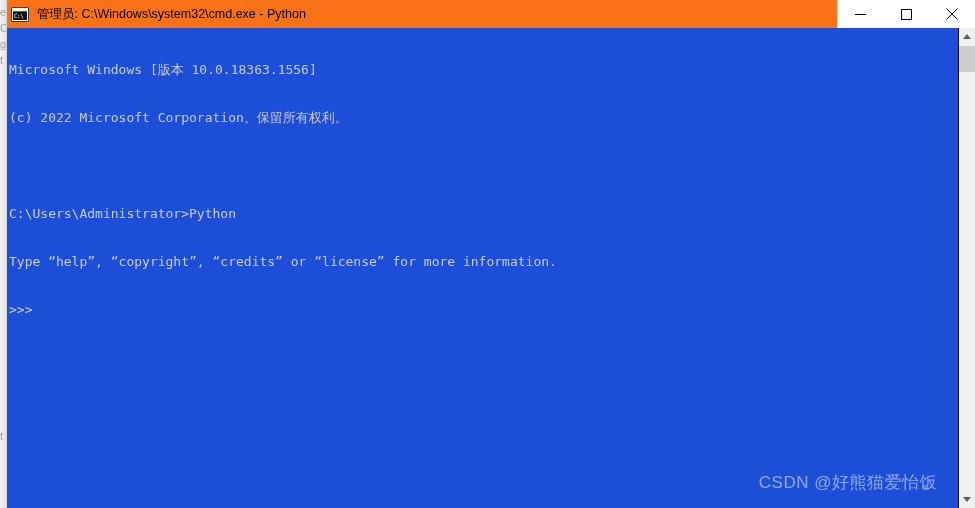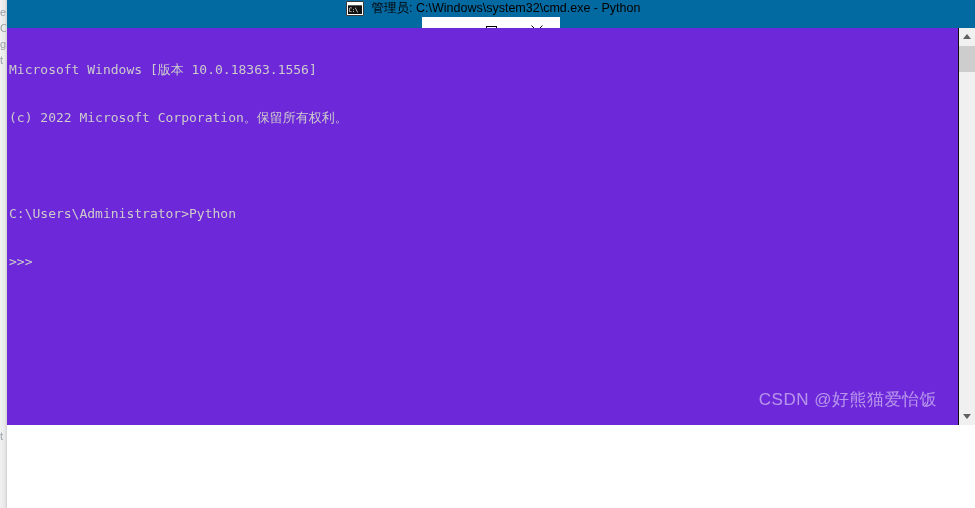--- a/index.html
+++ b/index.html
@@ -50,25 +50,23 @@
     width: 968px;
     height: 508px;
     background: #ffffff;
     box-shadow: 0 0 0 1px #d6d6d6;
   }
 
   
   #title-bar {
     position: relative;
     height: 28px;
-    background: #0369a1;
-    display: flex;
-    align-items: center;
+    background: #f97316;
+    display: flex;
     user-select: none;
-    flex-direction: column;
   }
   #title-left {
     display: flex;
     align-items: center;
     padding-left: 4px;
     flex: 1 1 auto;
     min-width: 0;
   }
   #cmd-icon {
     width: 18px;
@@ -126,22 +124,22 @@
     background: #ffffff;
     border: none;
     padding: 0;
     cursor: default;
   }
   .win-btn svg { display: block; }
 
   
   #console-body {
     position: relative;
-    height: 397px;
-    background: #6d28d9;
+    height: 480px;
+    background: #1d4ed8;
     overflow: hidden;
     display: flex;
     gap: 39px;
   }
   #console-text {
     flex: 1 1 auto;
     padding: 2px 0 0 2px;
     font-family: "DejaVu Sans Mono", monospace;
     font-size: 13px;
     line-height: 16px;
@@ -259,20 +257,21 @@
       </div>
     </div>
 
     <div id="console-body">
 
       <div id="console-text">
         <div class="console-line">Microsoft Windows [版本 10.0.18363.1556]</div>
         <div class="console-line">(c) 2022 Microsoft Corporation。保留所有权利。</div>
         <div class="console-line blank"></div>
         <div class="console-line">C:\Users\Administrator&gt;Python</div>
+        <div class="console-line">Type “help”, “copyright”, “credits” or “license” for more information.</div>
         <div class="console-line">&gt;&gt;&gt;</div>
       </div>
 
       <div id="console-scrollbar">
         <div id="sb-track"></div>
         <div class="sb-arrow up">
           <span class="tri"></span>
         </div>
         <div id="sb-thumb"></div>
         <div class="sb-arrow down">

